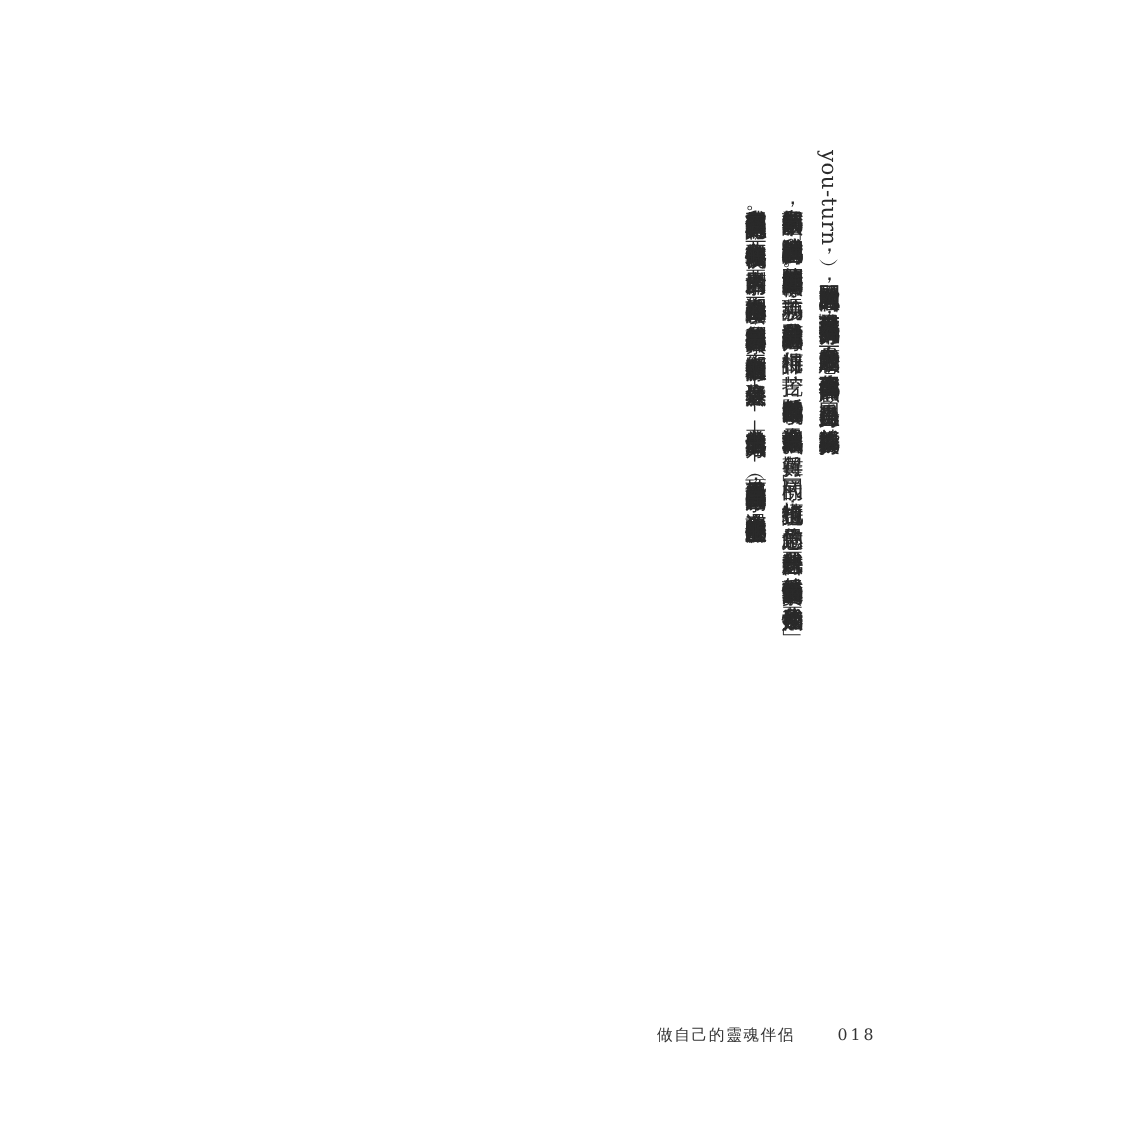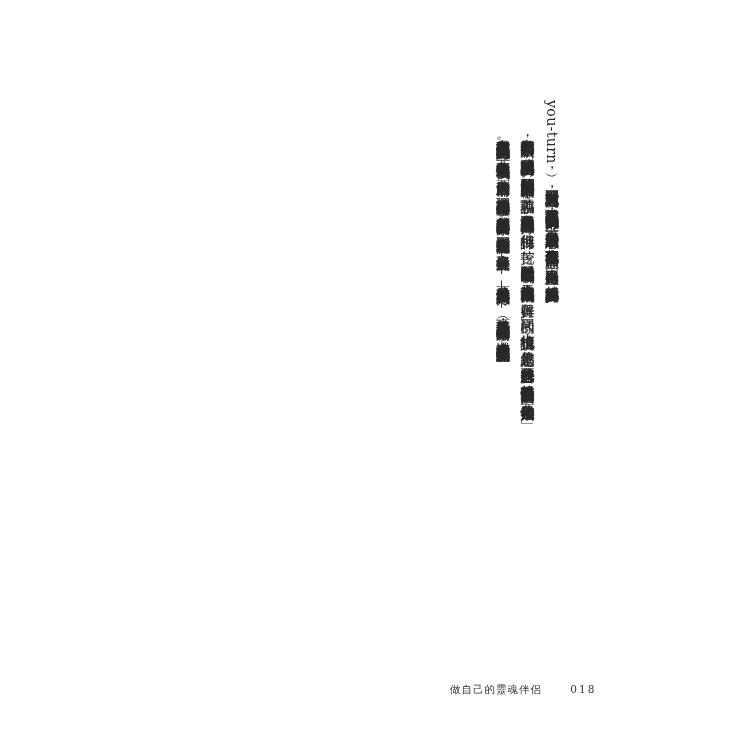--- a/index.html
+++ b/index.html
@@ -36,21 +36,21 @@
   .para {
     margin: 0;
     padding: 0;
   }
   .para.indent {
     text-indent: 2em;
   }
   .footer {
     position: absolute;
     top: 683px;
-    left: 450px;
+    left: 438px;
     font-size: 10.5px;
     color: #333;
     letter-spacing: 1px;
     white-space: nowrap;
   }
   .footer .title {
     display: inline-block;
   }
   .footer .pageno {
     display: inline-block;

